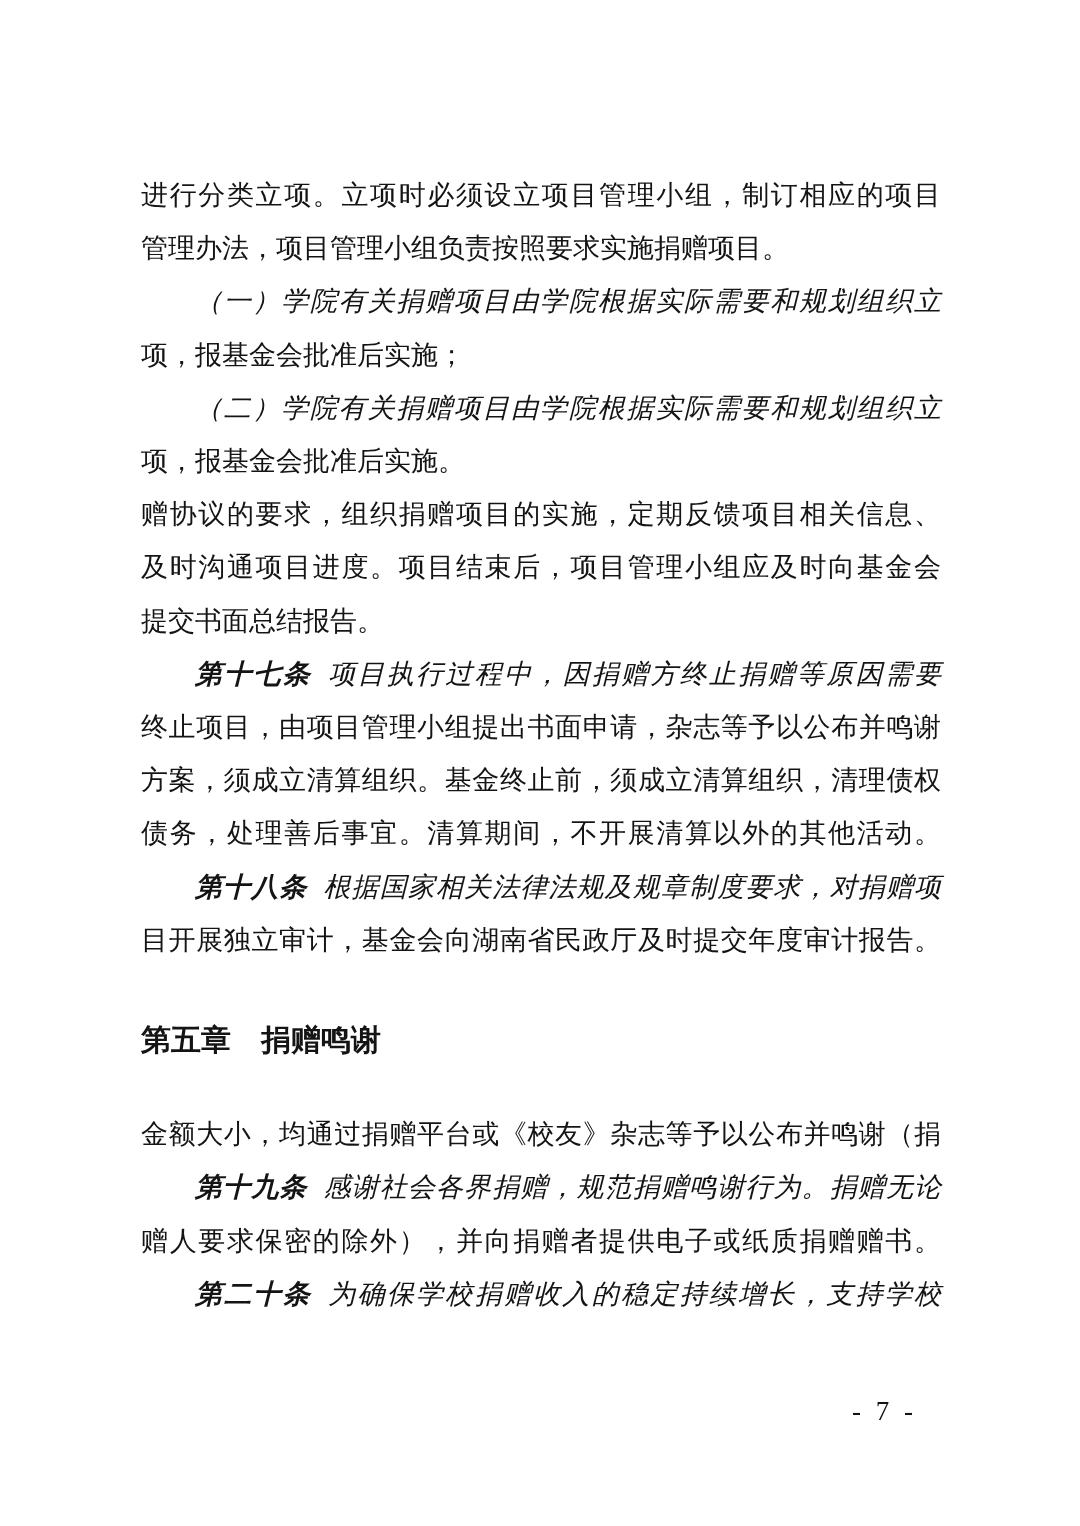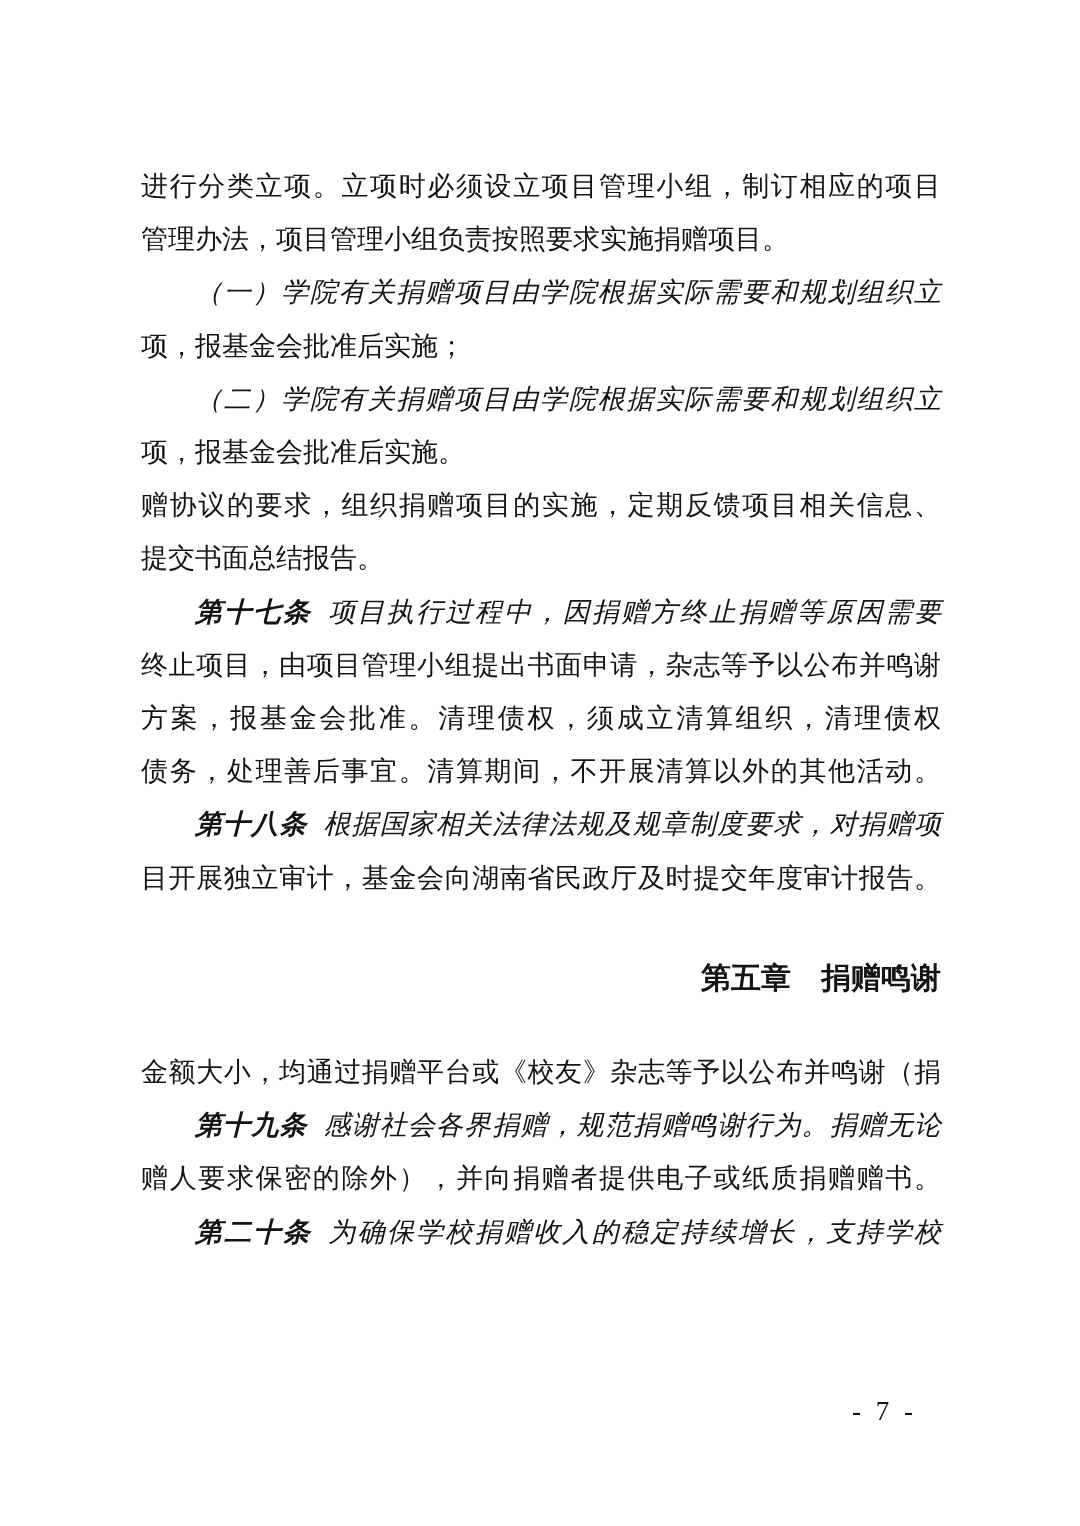--- a/index.html
+++ b/index.html
@@ -10,41 +10,41 @@
     overflow: hidden;
     font-family: "Liberation Serif", "DejaVu Serif", serif;
     color: #141414;
   }
   .page {
     position: absolute; inset: 0;
     background: #ffffff;
   }
   .text-block {
     position: absolute;
-    left: 141px; top: 160px;
+    left: 141px; top: 169px;
     width: 800px;
     font-size: 27px;
   }
   .line {
     line-height: 53.2px;
     white-space: normal;
   }
   .line.fill {
     text-align: justify;
     text-align-last: justify;
     text-justify: inter-character;
   }
   .line.indent { padding-left: 54px; font-style: italic; }
   .art-num {
     font-family: "Liberation Sans", "DejaVu Sans", sans-serif;
     font-weight: 700;
     margin-right: 16px;
   }
   .chapter {
-    text-align: right;
+    text-align: left;
     font-family: "Liberation Sans", "DejaVu Sans", sans-serif;
     font-weight: 700;
     font-size: 30px;
     line-height: 53.2px;
     margin: 46px 0 42px 0;
   }
   .ch-num { margin-right: 30px; }
   .page-number {
     position: absolute;
     left: 852px; top: 1396px;
@@ -58,24 +58,25 @@
 
 <div class="page">
   <div class="text-block">
       <div class="line fill">进行分类立项。立项时必须设立项目管理小组，制订相应的项目</div>
       <div class="line">管理办法，项目管理小组负责按照要求实施捐赠项目。</div>
       <div class="line indent fill">（一）学院有关捐赠项目由学院根据实际需要和规划组织立</div>
       <div class="line">项，报基金会批准后实施；</div>
       <div class="line indent fill">（二）学院有关捐赠项目由学院根据实际需要和规划组织立</div>
       <div class="line">项，报基金会批准后实施。</div>
       <div class="line fill">赠协议的要求，组织捐赠项目的实施，定期反馈项目相关信息、</div>
+      <div class="line fill">及时沟通项目进度。项目结束后，项目管理小组应及时向基金会</div>
       <div class="line">提交书面总结报告。</div>
       <div class="line indent fill"><span class="art-num">第十七条</span>项目执行过程中，因捐赠方终止捐赠等原因需要</div>
       <div class="line fill">终止项目，由项目管理小组提出书面申请，杂志等予以公布并鸣谢</div>
-      <div class="line fill">方案，报基金会批准。清理债权，须成立清算组织，清理债权</div>
+      <div class="line fill">方案，须成立清算组织。基金终止前，须成立清算组织，清理债权</div>
       <div class="line fill">债务，处理善后事宜。清算期间，不开展清算以外的其他活动。</div>
       <div class="line indent fill"><span class="art-num">第十八条</span>根据国家相关法律法规及规章制度要求，对捐赠项</div>
       <div class="line fill">目开展独立审计，基金会向湖南省民政厅及时提交年度审计报告。</div>
       <div class="chapter"><span class="ch-num">第五章</span><span>捐赠鸣谢</span></div>
       <div class="line fill">金额大小，均通过捐赠平台或《校友》杂志等予以公布并鸣谢（捐</div>
       <div class="line indent fill"><span class="art-num">第十九条</span>感谢社会各界捐赠，规范捐赠鸣谢行为。捐赠无论</div>
       <div class="line fill">赠人要求保密的除外），并向捐赠者提供电子或纸质捐赠赠书。</div>
       <div class="line indent fill"><span class="art-num">第二十条</span>为确保学校捐赠收入的稳定持续增长，支持学校</div>
     </div>
   <div class="page-number">- 7 -</div>

